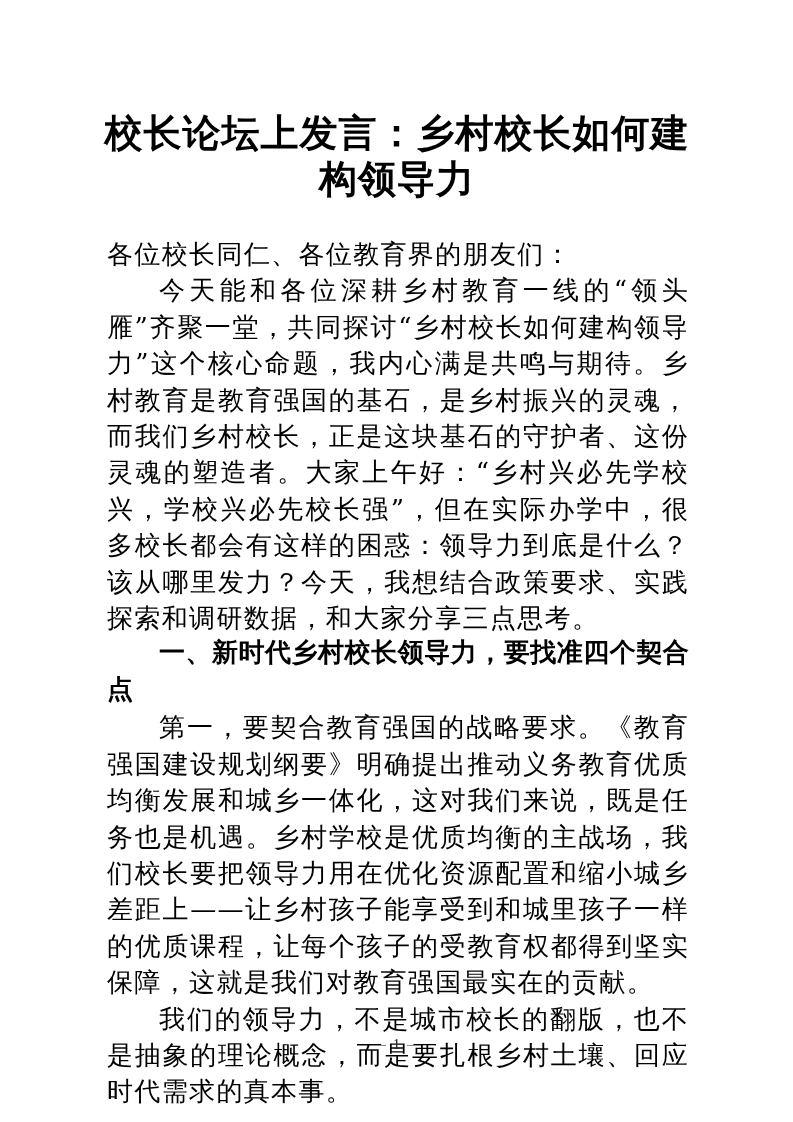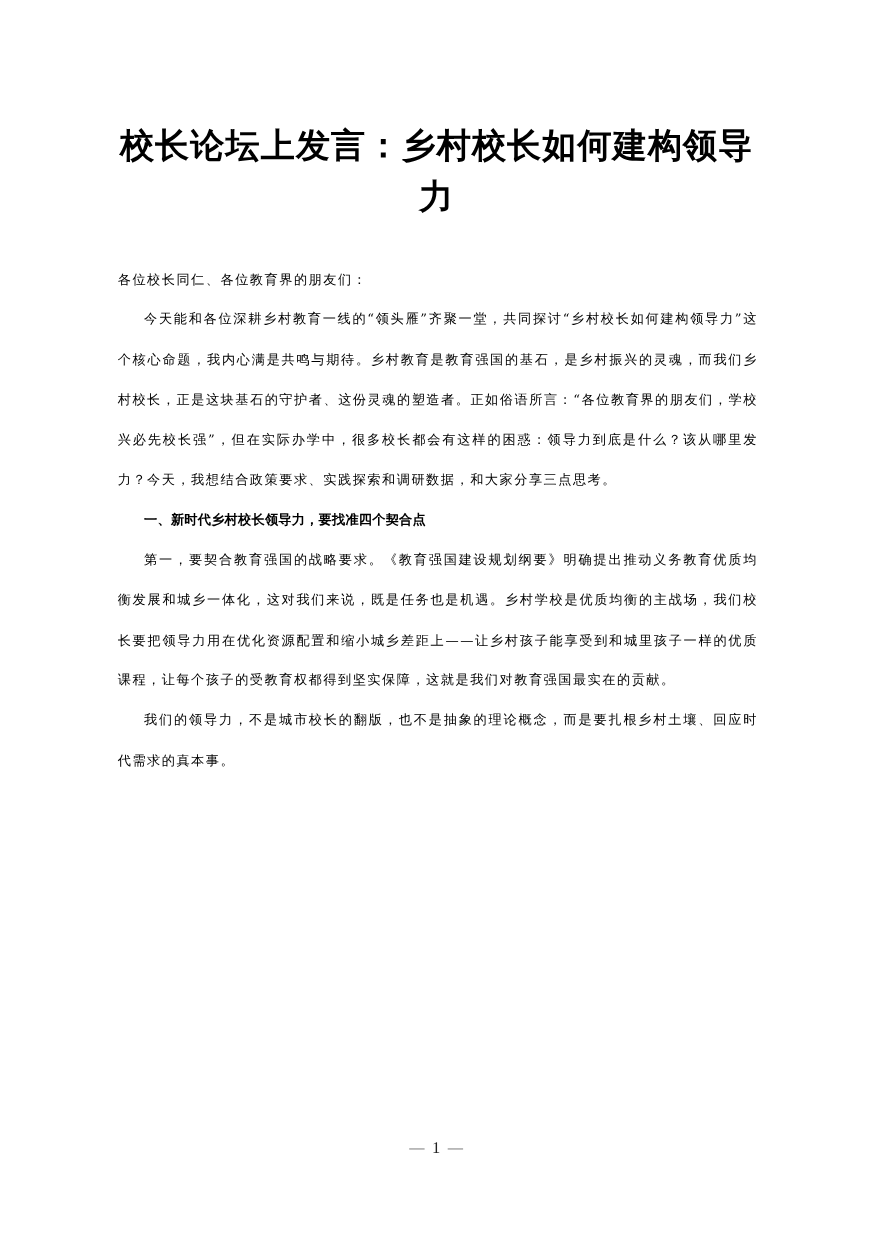--- a/index.html
+++ b/index.html
@@ -22,45 +22,45 @@
       background: #ffffff;
     }
     .title {
       position: absolute;
       left: 100px;
       top: 110px;
       width: 594px;
       text-align: center;
       font-family: "DejaVu Sans", "Liberation Sans", sans-serif;
       font-weight: bold;
-      font-size: 31px;
+      font-size: 38px;
       line-height: 46px;
       letter-spacing: 1px;
       margin: 0;
     }
     .body {
       position: absolute;
       left: 107px;
       top: 236px;
       width: 582px;
       font-family: "DejaVu Serif", "Liberation Serif", serif;
-      font-size: 12px;
+      font-size: 26px;
       line-height: 36.4px;
       letter-spacing: 1.35px;
       text-align: justify;
     }
     .body p {
       margin: 0;
       text-indent: 2em;
     }
     .body p.salutation {
       text-indent: 0;
     }
     .body p.heading {
-      font-family: Liberation Sans, sans-serif;
+      font-family: Liberation Mono, monospace;
       font-weight: bold;
       letter-spacing: 0.2px;
     }
     .page-number {
       position: absolute;
       left: 0;
       width: 793px;
       top: 1036px;
       text-align: center;
       font-family: "Liberation Serif", "DejaVu Serif", serif;
@@ -77,21 +77,21 @@
     }
   </style>
 </head>
 <body>
 
 <div class="page">
   <h1 class="title">校长论坛上发言：乡村校长如何建构领导力</h1>
 
   <div class="body">
     <p class="salutation">各位校长同仁、各位教育界的朋友们：</p>
-    <p>今天能和各位深耕乡村教育一线的“领头雁”齐聚一堂，共同探讨“乡村校长如何建构领导力”这个核心命题，我内心满是共鸣与期待。乡村教育是教育强国的基石，是乡村振兴的灵魂，而我们乡村校长，正是这块基石的守护者、这份灵魂的塑造者。正如俗语所言：“各位教育界的朋友们，学校兴必先校长强”，但在实际办学中，很多校长都会有这样的困惑：领导力到底是什么？该从哪里发力？今天，我想结合政策要求、实践探索和调研数据，和大家分享三点思考。</p>
+    <p>今天能和各位深耕乡村教育一线的“领头雁”齐聚一堂，共同探讨“乡村校长如何建构领导力”这个核心命题，我内心满是共鸣与期待。乡村教育是教育强国的基石，是乡村振兴的灵魂，而我们乡村校长，正是这块基石的守护者、这份灵魂的塑造者。大家上午好：“乡村兴必先学校兴，学校兴必先校长强”，但在实际办学中，很多校长都会有这样的困惑：领导力到底是什么？该从哪里发力？今天，我想结合政策要求、实践探索和调研数据，和大家分享三点思考。</p>
     <p class="heading">一、新时代乡村校长领导力，要找准四个契合点</p>
     <p>第一，要契合教育强国的战略要求。《教育强国建设规划纲要》明确提出推动义务教育优质均衡发展和城乡一体化，这对我们来说，既是任务也是机遇。乡村学校是优质均衡的主战场，我们校长要把领导力用在优化资源配置和缩小城乡差距上——让乡村孩子能享受到和城里孩子一样的优质课程，让每个孩子的受教育权都得到坚实保障，这就是我们对教育强国最实在的贡献。</p>
     <p>我们的领导力，不是城市校长的翻版，也不是抽象的理论概念，而是要扎根乡村土壤、回应时代需求的真本事。</p>
   </div>
 
   <div class="page-number">
     <span class="dash"></span><span>1</span><span class="dash"></span>
   </div>
 </div>
 

